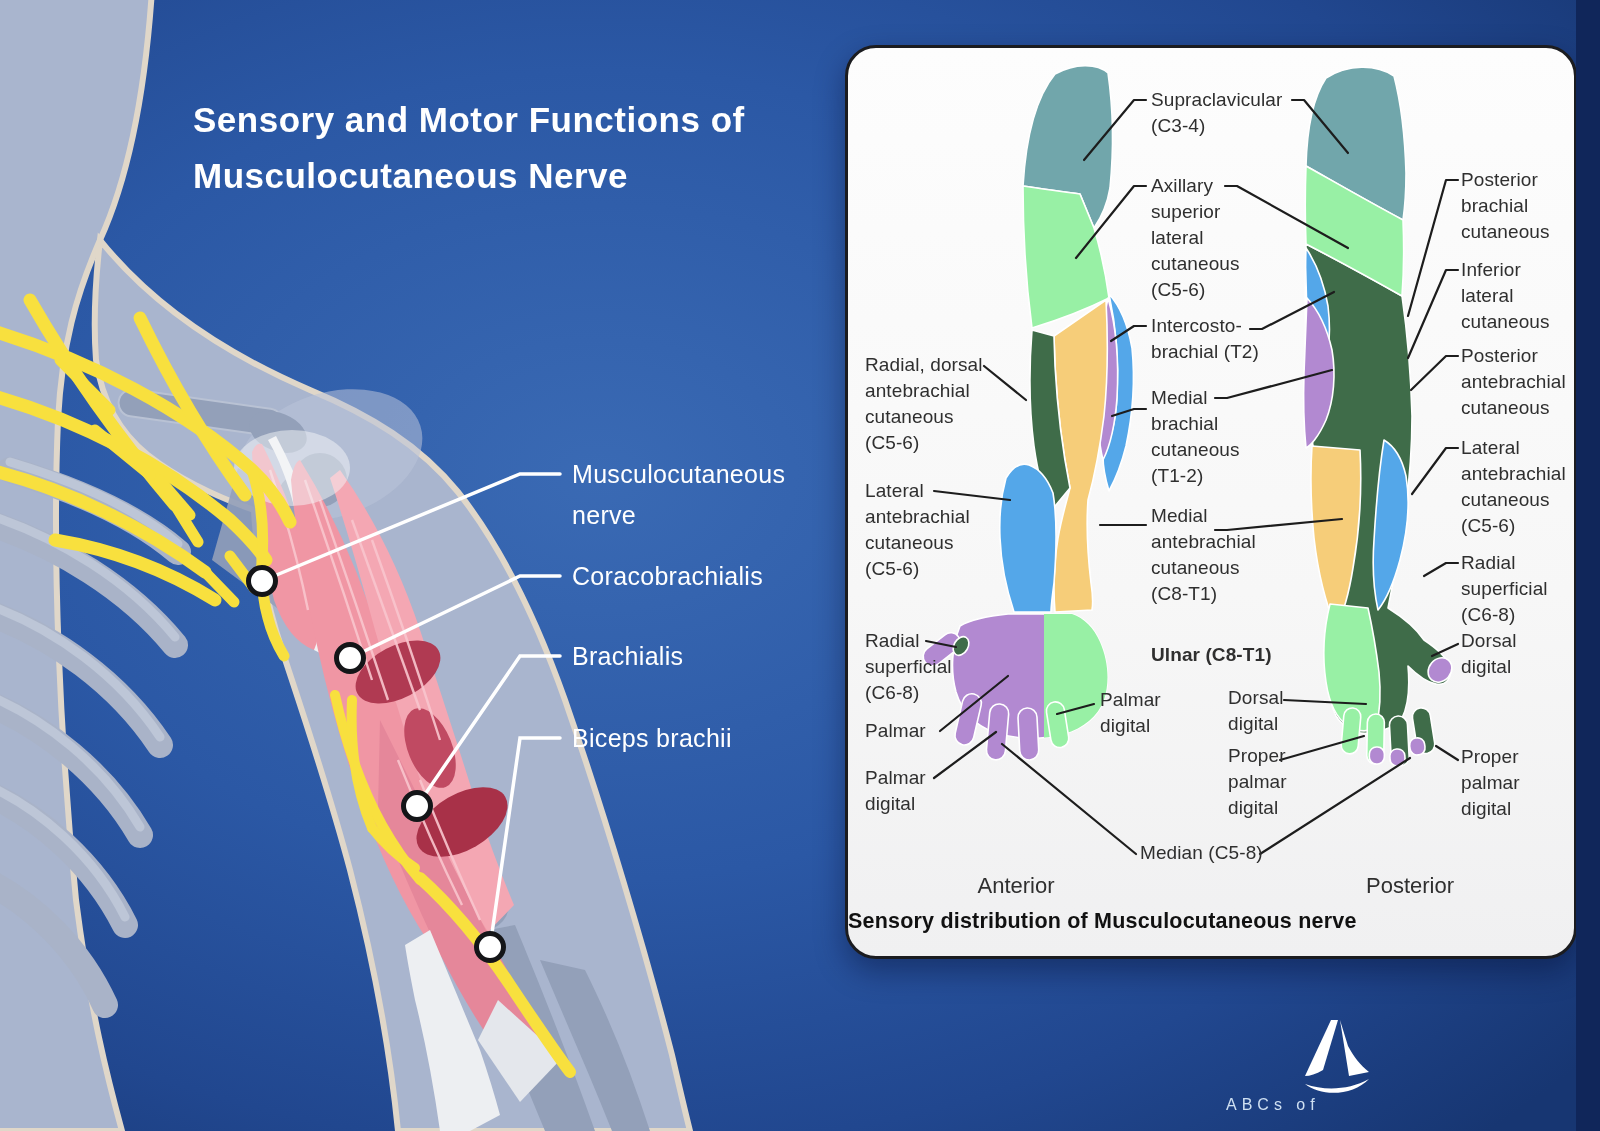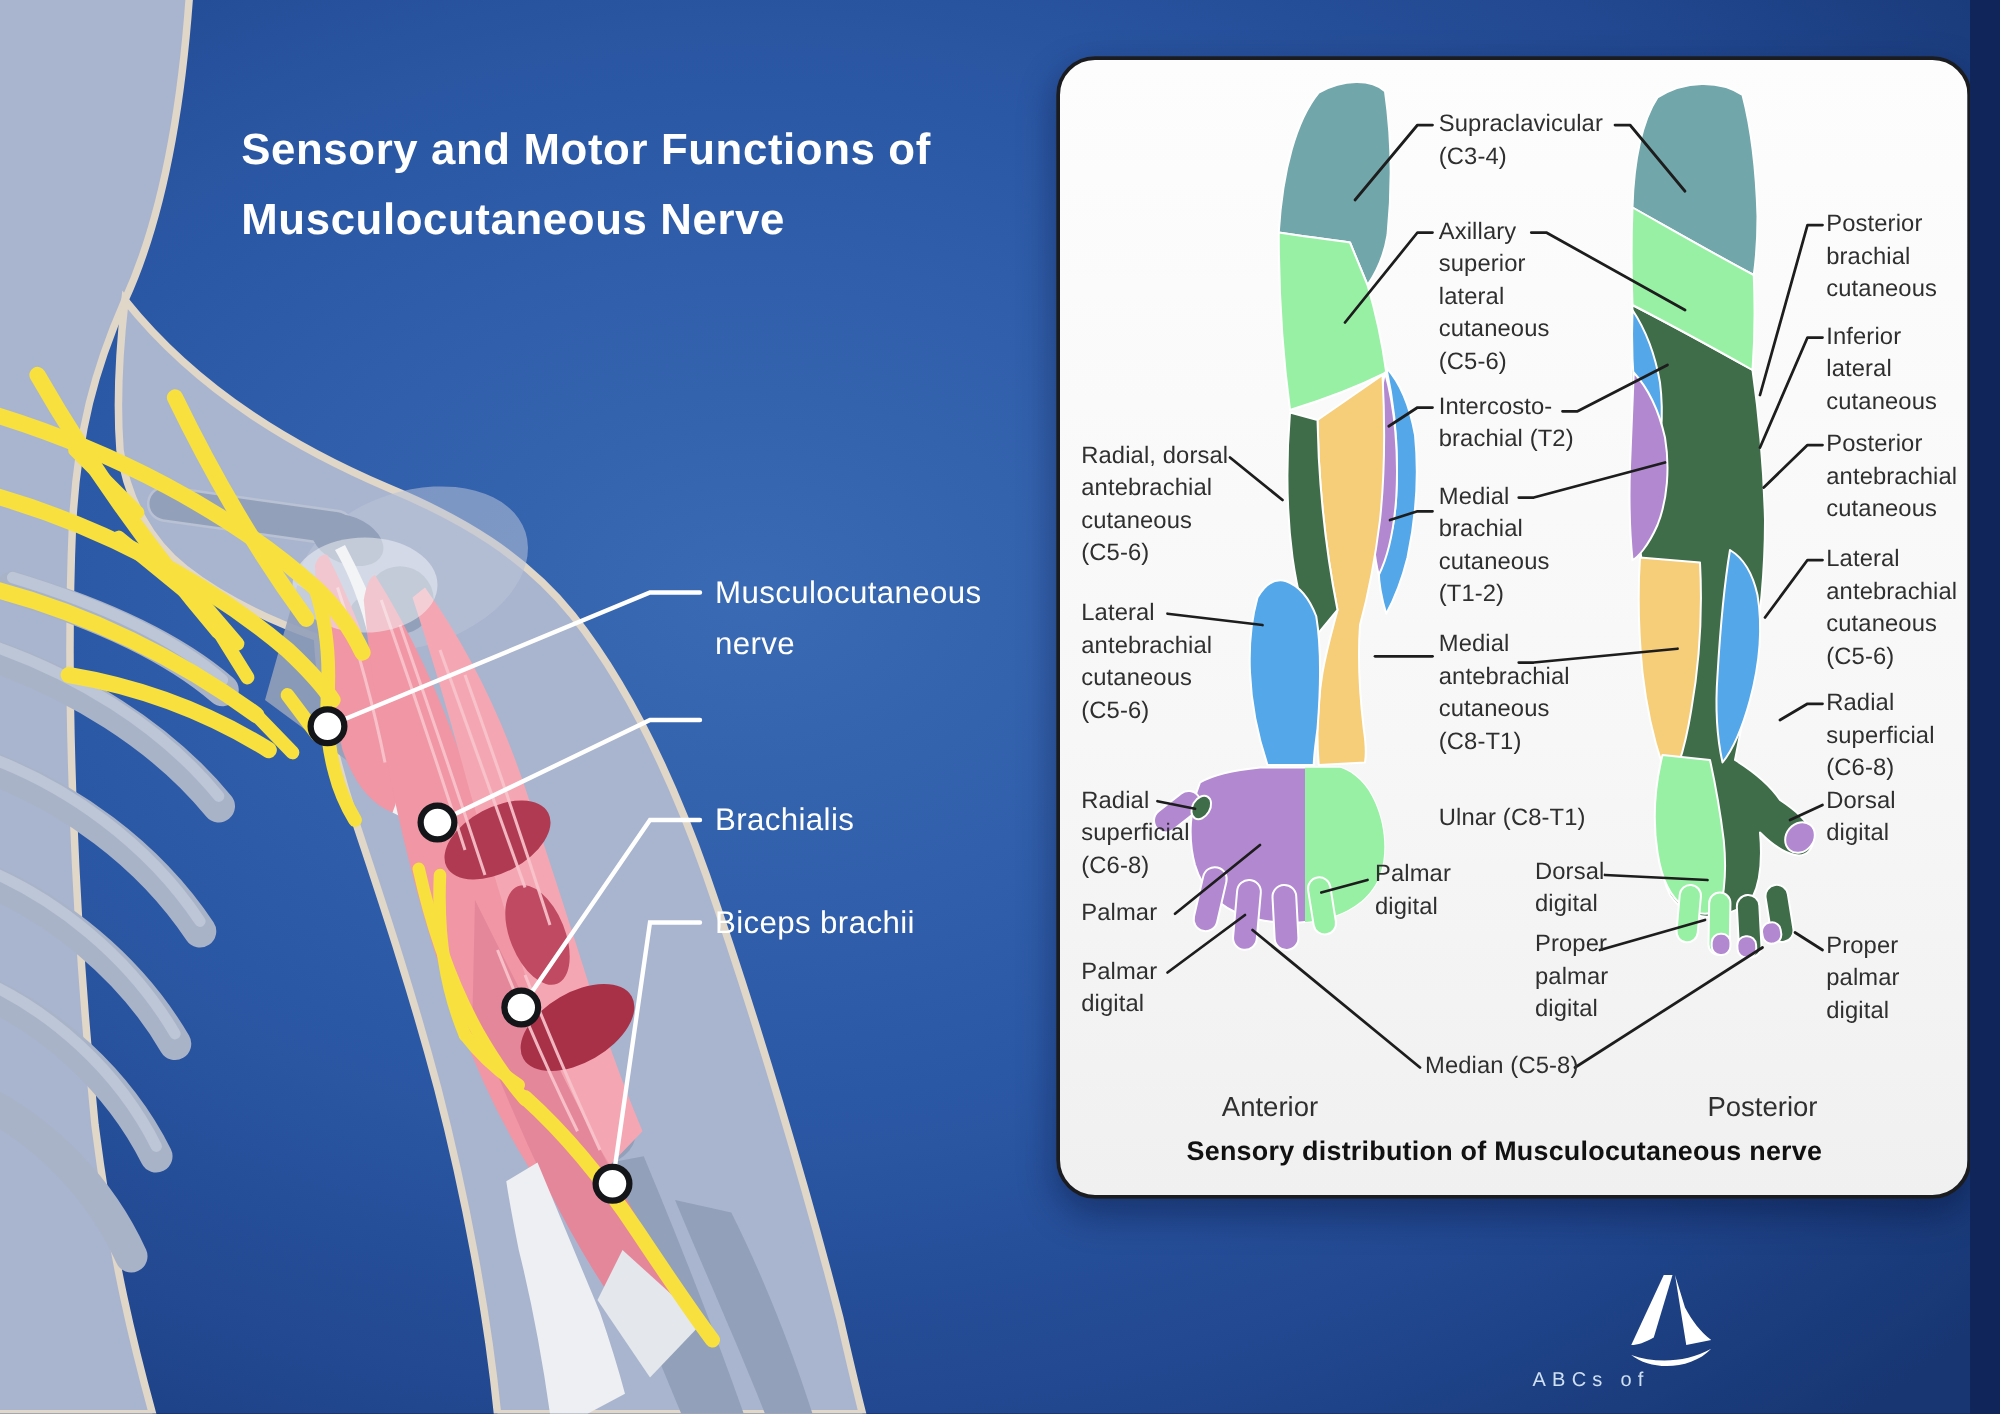--- a/index.html
+++ b/index.html
@@ -25,21 +25,21 @@
     background:linear-gradient(180deg,#fdfdfd 0%,var(--panel_bg) 60%,#f0f0f1 100%);
     border:3px solid #1b1c20;border-radius:31px;box-sizing:border-box;
     box-shadow:0 12px 30px rgba(2,8,40,.4);
   }
   .plabel{
     position:absolute;color:var(--ink);font-size:19px;line-height:26px;
     white-space:pre-line;letter-spacing:.1px;
   }
   .viewcap{position:absolute;color:var(--ink);font-size:22px;text-align:center;width:200px;margin-top:23px;}
   .panelcaption{
-    position:absolute;left:0;right:15px;top:861px;text-align:center;
+    position:absolute;left:0;right:15px;top:861px;text-align:left;
     color:#111;font-size:21.5px;font-weight:bold;letter-spacing:.2px;
   }
   .lines-svg,.art-svg{position:absolute;left:0;top:0;}
   
   .c-teal{fill:var(--teal);}   .c-green{fill:var(--lightgreen);}
   .c-dk{fill:var(--darkgreen);}.c-yel{fill:var(--yellow);}
   .c-pur{fill:var(--purple);}  .c-blu{fill:var(--blue);}
   .rgn{stroke:#ffffff;stroke-width:1.6;stroke-linejoin:round;}
   .leader{stroke:#1d1d1d;stroke-width:2.2;fill:none;stroke-linecap:round;stroke-linejoin:round;}
   
@@ -151,20 +151,21 @@
       <circle cx="350" cy="658" r="13.5"></circle>
       <circle cx="417" cy="806" r="13.5"></circle>
       <circle cx="490" cy="947" r="13.5"></circle>
     </g>
   </svg>
 
   <div class="abs title">Sensory and Motor Functions of
 Musculocutaneous Nerve</div>
   <div class="abs leftlabel" style="top:454px;">Musculocutaneous
 nerve</div>
+  <div class="abs leftlabel" style="top:556px;">Coracobrachialis</div>
   <div class="abs leftlabel" style="top:636px;">Brachialis</div>
   <div class="abs leftlabel" style="top:718px;">Biceps brachii</div>
 
   <div class="abs panel">
 
     <svg class="art-svg" width="726" height="908" viewBox="0 0 726 908">
 
       <g>
         <path class="rgn c-teal" d="M175 138 C178 88 189 48 207 26 C227 15 249 15 260 25 C265 60 266 100 262 140 C259 158 253 170 246 180 L232 146 C213 143 193 141 175 138 Z"></path>
         <path class="rgn c-green" d="M175 138 C193 141 213 143 232 146 L246 180 C252 200 258 228 261 250 C235 263 207 273 184 280 C178 235 175 185 175 138 Z"></path>
@@ -253,21 +254,21 @@
     <div class="plabel" style="left:303px;top:265px;">Intercosto-
 brachial (T2)</div>
     <div class="plabel" style="left:303px;top:337px;">Medial
 brachial
 cutaneous
 (T1-2)</div>
     <div class="plabel" style="left:303px;top:455px;">Medial
 antebrachial
 cutaneous
 (C8-T1)</div>
-    <div class="plabel" style="left:303px;top:594px;">Ulnar (C8-T1)</div>
+    <div class="plabel" style="left:303px;top:594px;font-weight:bold;">Ulnar (C8-T1)</div>
     <div class="plabel" style="left:17px;top:304px;">Radial, dorsal
 antebrachial
 cutaneous
 (C5-6)</div>
     <div class="plabel" style="left:17px;top:430px;">Lateral
 antebrachial
 cutaneous
 (C5-6)</div>
     <div class="plabel" style="left:17px;top:580px;">Radial
 superficial

